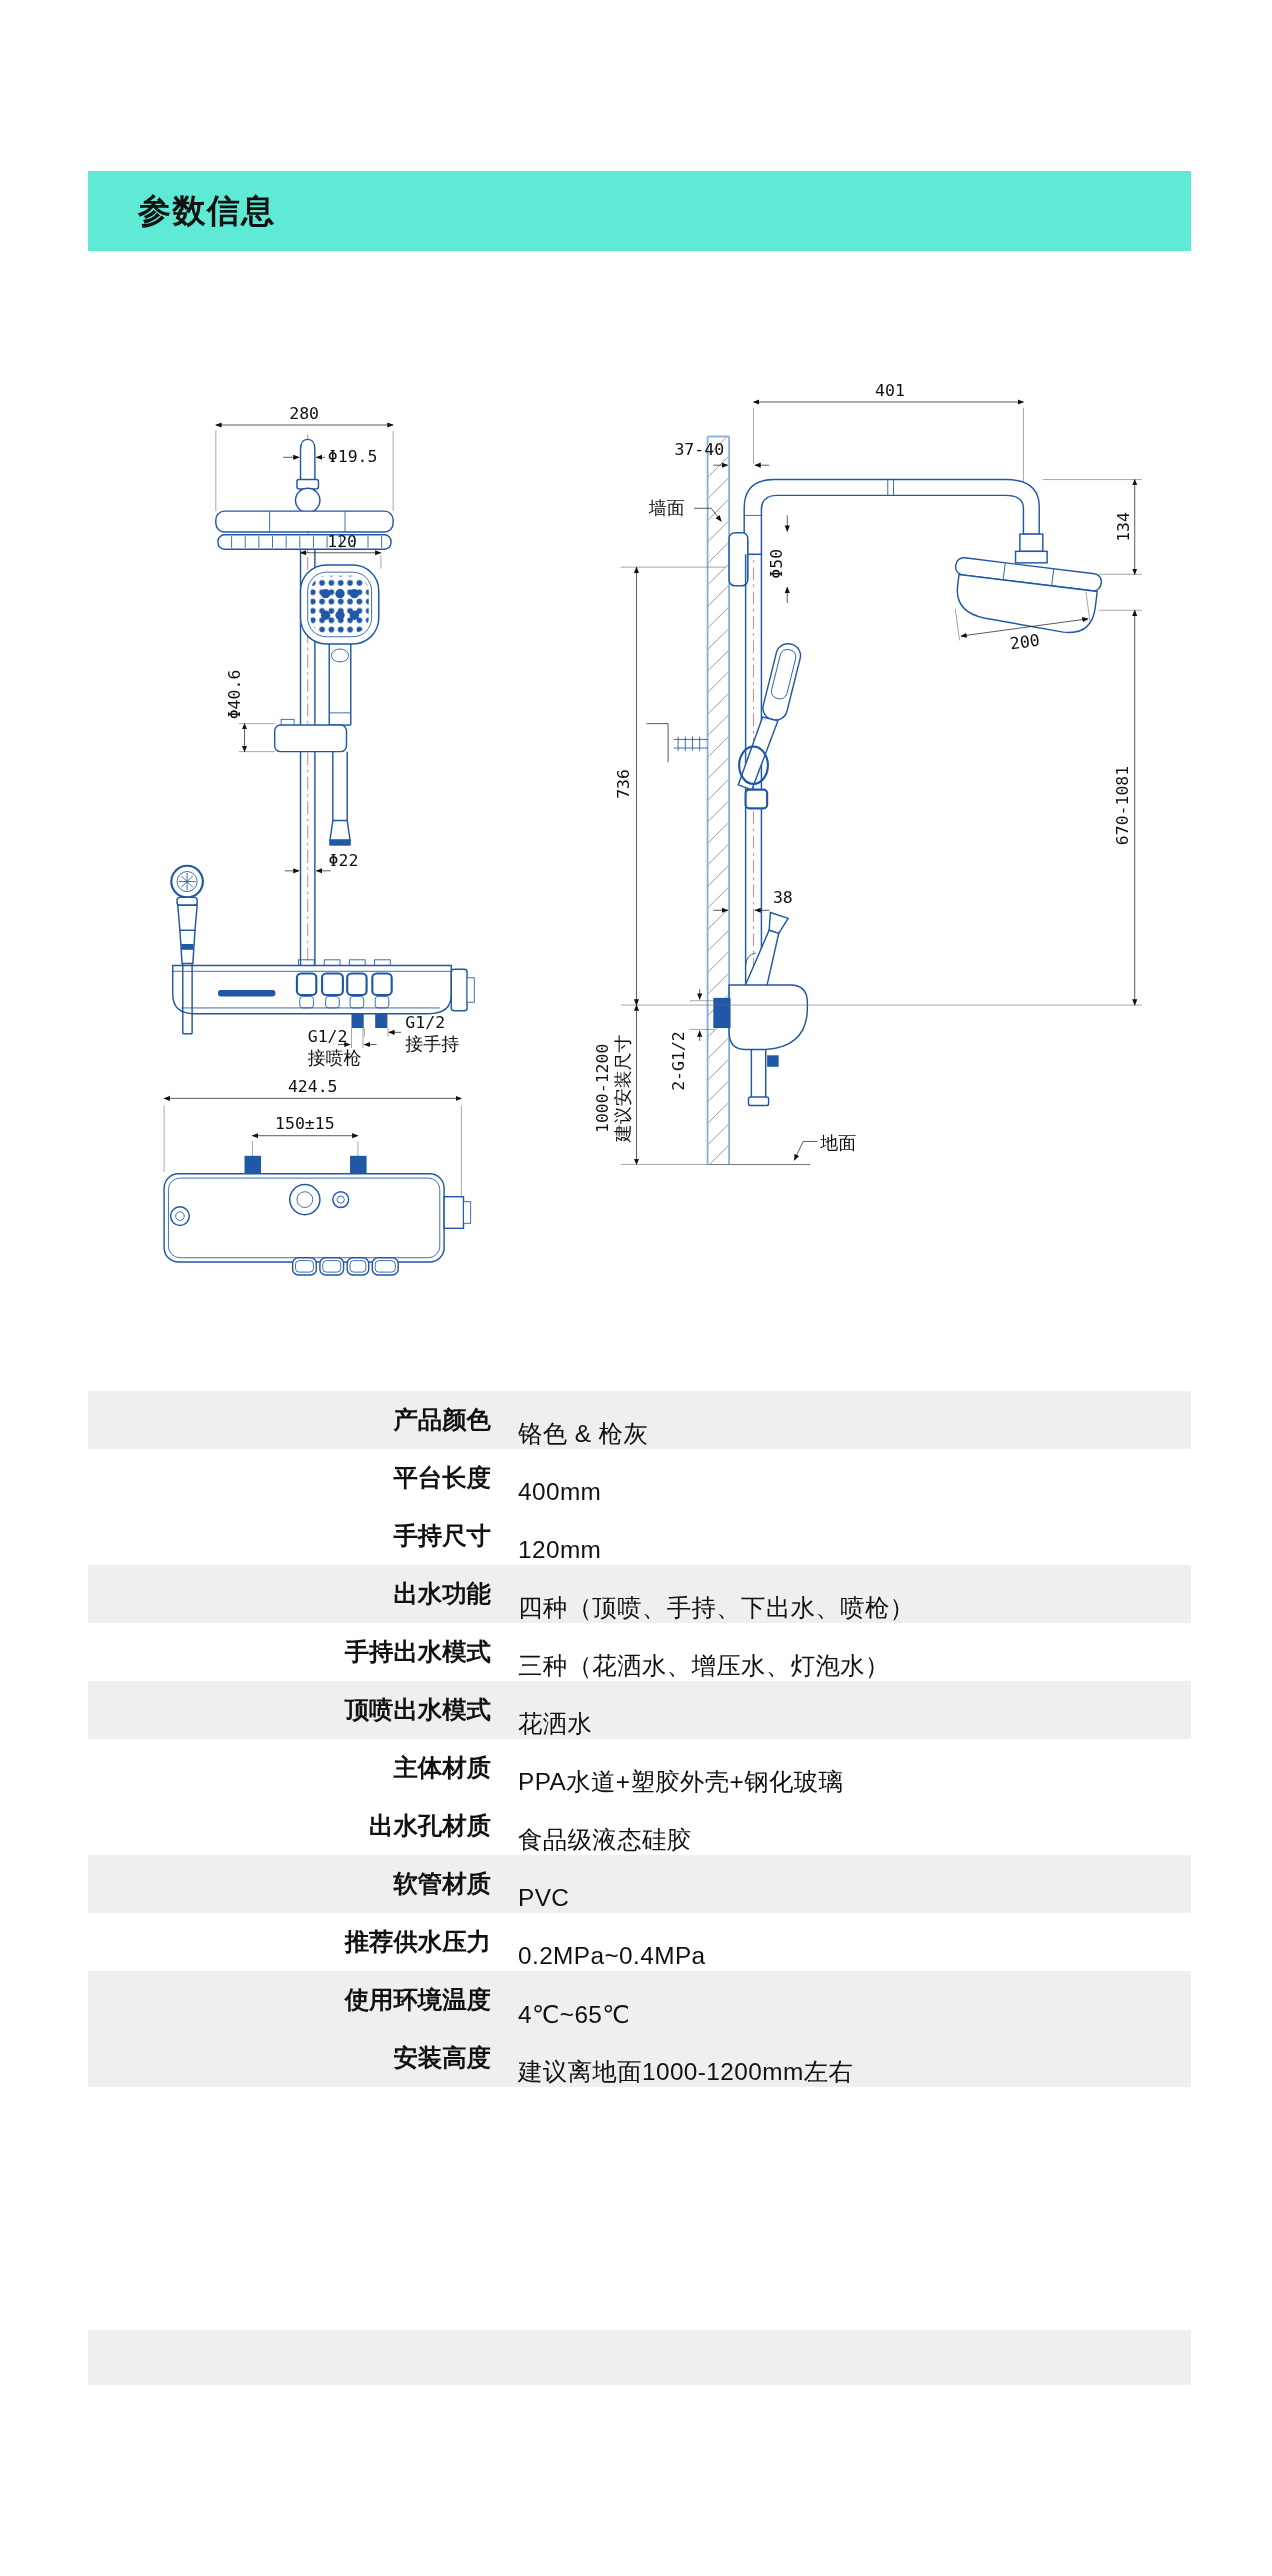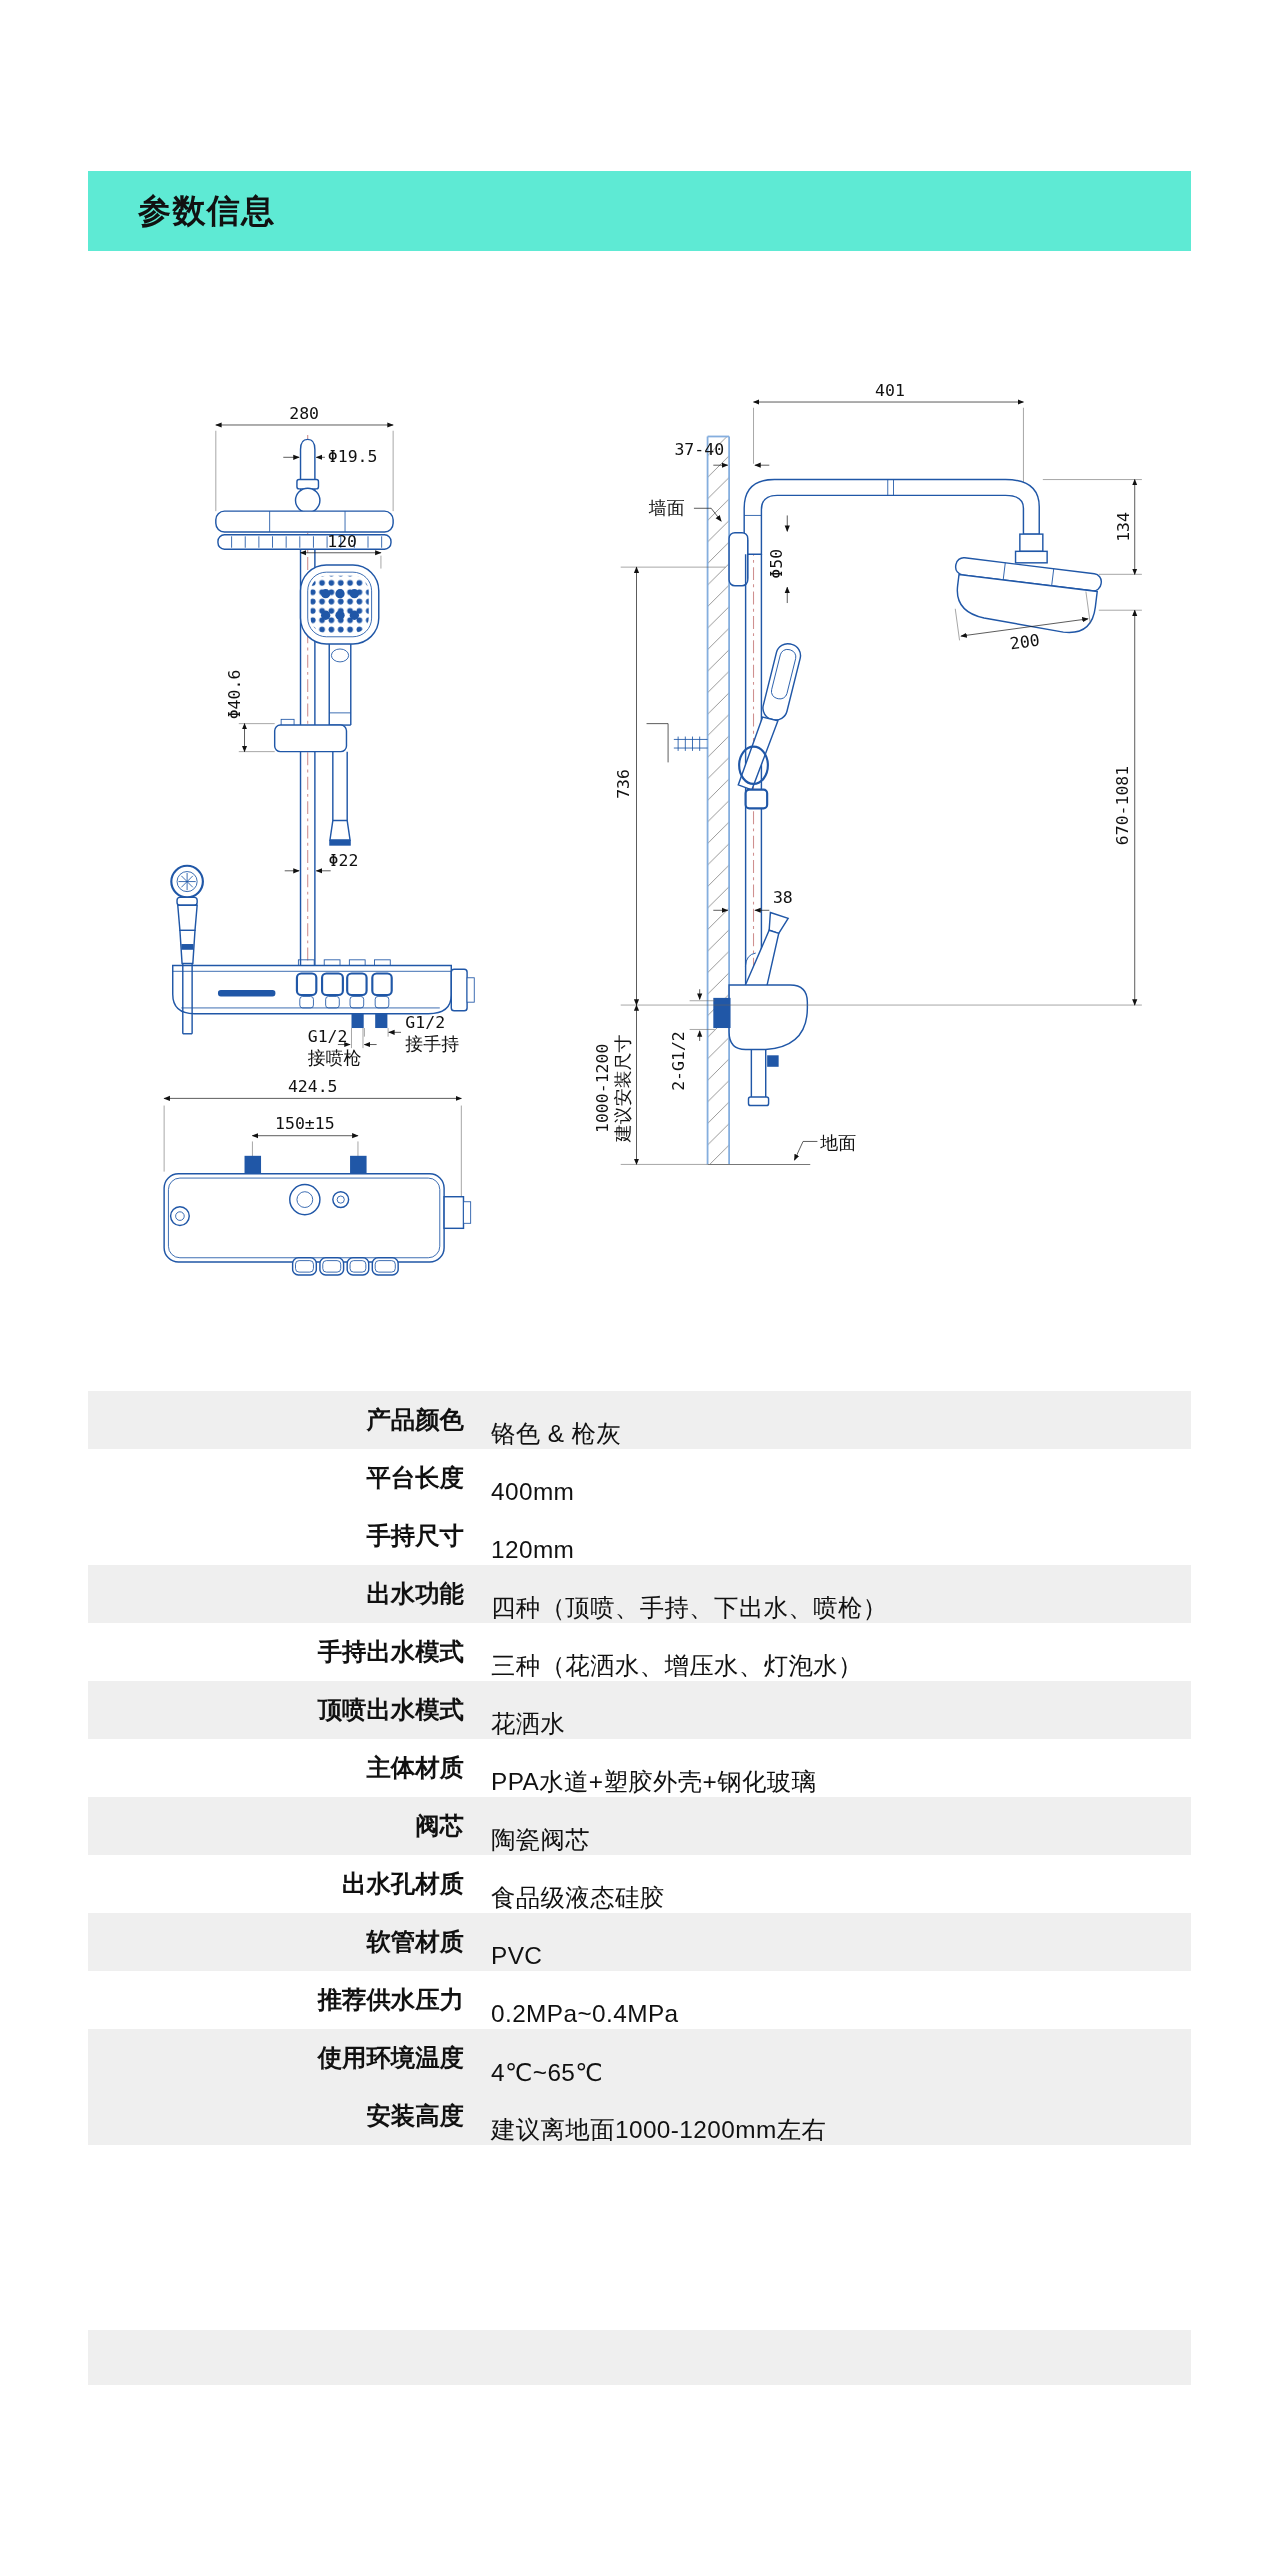--- a/index.html
+++ b/index.html
@@ -5,21 +5,21 @@
   html,body{margin:0;padding:0;}
   body{width:1273px;height:2576px;position:relative;background:#fff;
        font-family:"Liberation Sans","DejaVu Sans",sans-serif;color:#111;overflow:hidden;}
   .header-bar{position:absolute;left:88px;top:171px;width:1103px;height:80px;
               background:#5eead4;display:flex;align-items:center;}
   .header-title{margin-left:50px;font-size:33px;font-weight:bold;letter-spacing:1.4px;}
   .drawing-svg{position:absolute;left:0;top:0;}
   .spec-table{position:absolute;left:88px;top:1391px;width:1103px;}
   .trow{display:flex;height:58px;align-items:center;}
   .trow.gray{background:#efefef;}
-  .tlabel{width:376px;text-align:right;font-weight:bold;font-size:24.4px;flex:0 0 auto;}
+  .tlabel{width:376px;text-align:right;font-weight:bold;font-size:24.4px;flex:0 0 auto;padding-left:27px;}
   .tvalue{margin-left:27px;font-size:24.4px;letter-spacing:0.4px;margin-top:28px;}
   .footer-bar{position:absolute;left:88px;top:2330px;width:1103px;height:55px;background:#efefef;}
   
   svg .b{fill:none;stroke:#2057a7;stroke-width:2;}
   svg .b1{fill:none;stroke:#2057a7;stroke-width:1.2;}
   svg .b3{fill:none;stroke:#2057a7;stroke-width:3;}
   svg .wf{fill:#fff;}
   svg .bf{fill:#2057a7;stroke:none;}
   svg .d{stroke:#1a1a1a;stroke-width:1;fill:none;}
   svg .e{stroke:#666;stroke-width:0.8;fill:none;}
@@ -356,24 +356,20 @@
     <div class="tvalue">三种（花洒水、增压水、灯泡水）</div>
   </div>
   <div class="trow gray">
     <div class="tlabel">顶喷出水模式</div>
     <div class="tvalue">花洒水</div>
   </div>
   <div class="trow">
     <div class="tlabel">主体材质</div>
     <div class="tvalue">PPA水道+塑胶外壳+钢化玻璃</div>
   </div>
-  <div class="trow gray">
-    <div class="tlabel">阀芯</div>
-    <div class="tvalue">陶瓷阀芯</div>
-  </div>
   <div class="trow">
     <div class="tlabel">出水孔材质</div>
     <div class="tvalue">食品级液态硅胶</div>
   </div>
   <div class="trow gray">
     <div class="tlabel">软管材质</div>
     <div class="tvalue">PVC</div>
   </div>
   <div class="trow">
     <div class="tlabel">推荐供水压力</div>

